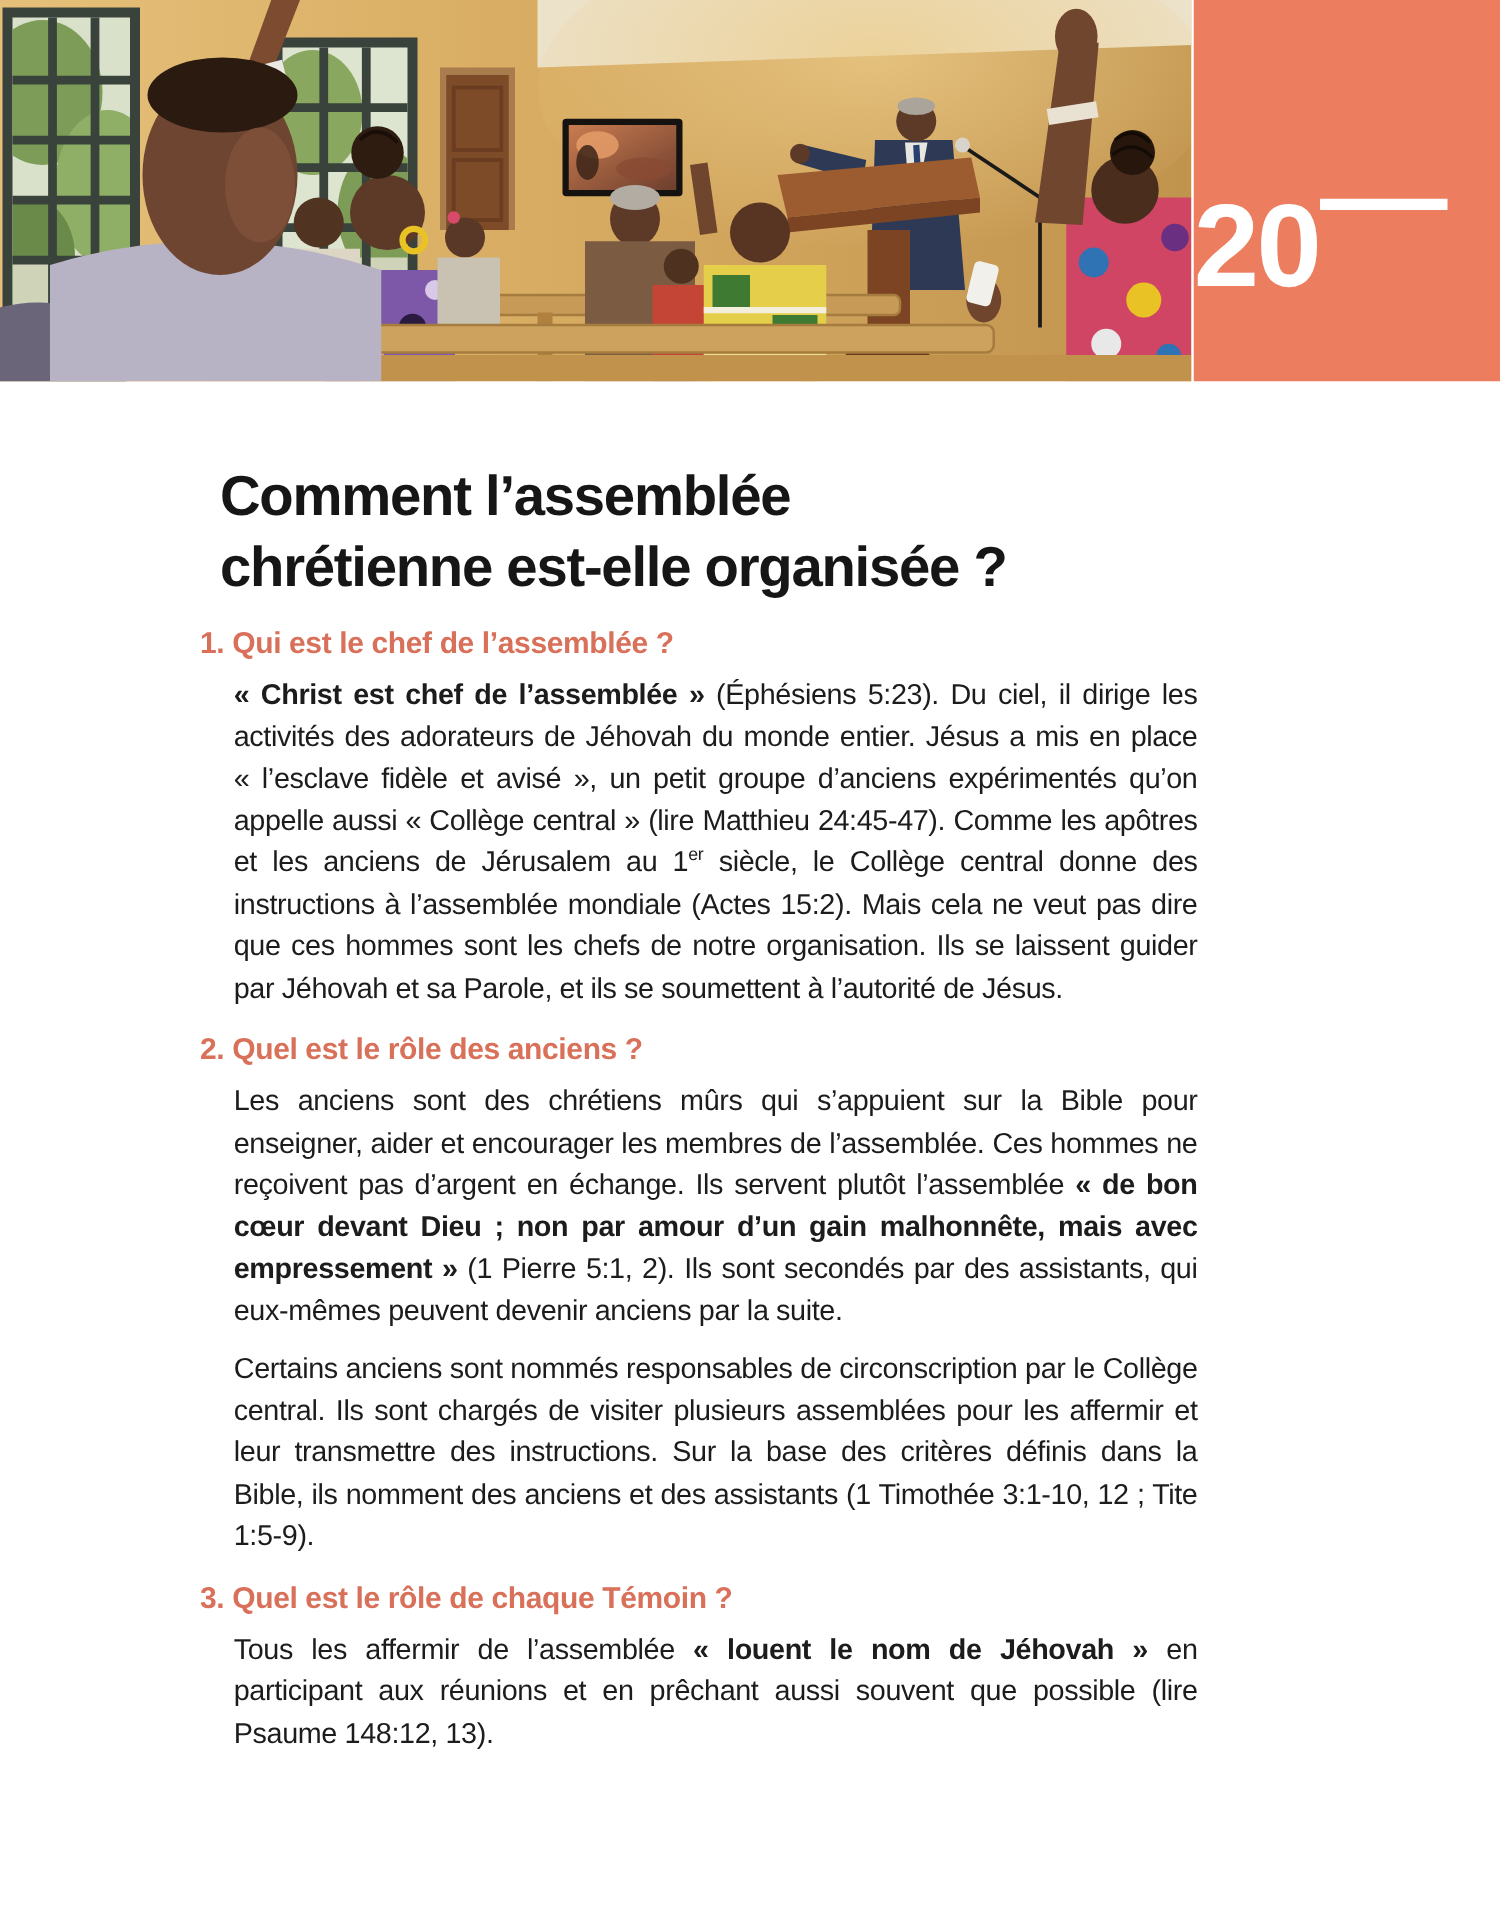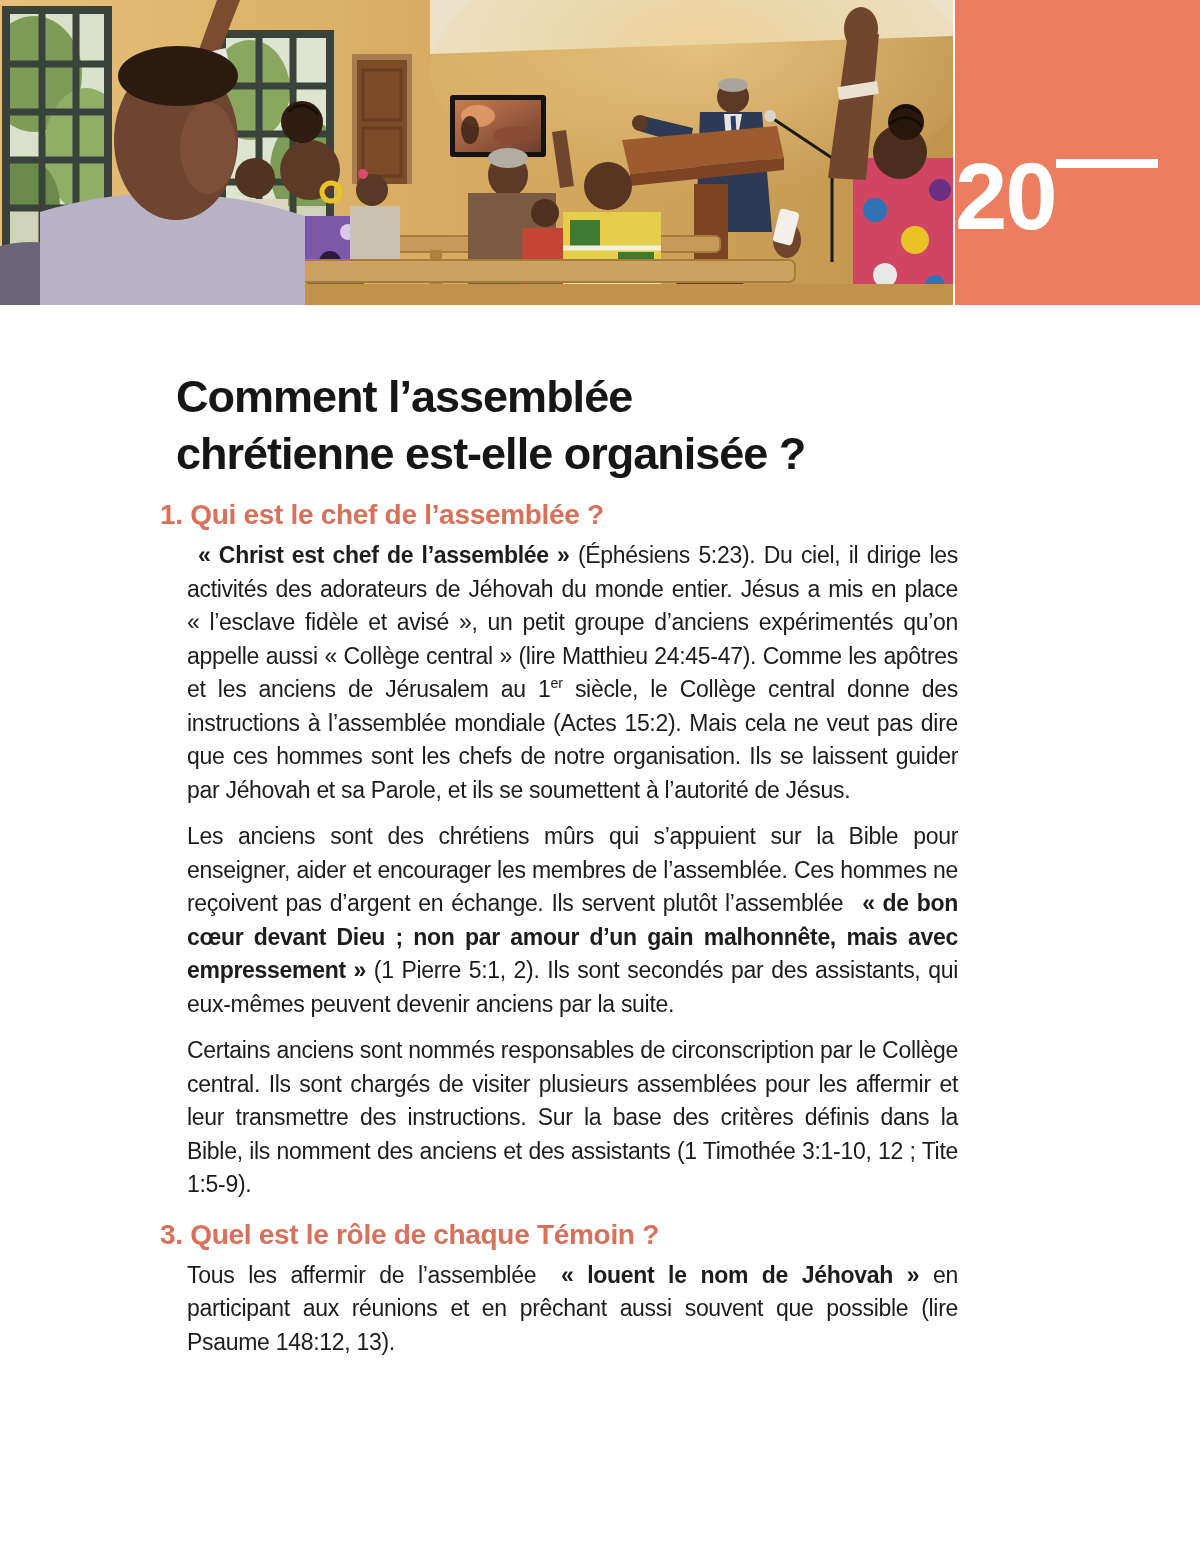--- a/index.html
+++ b/index.html
@@ -6,23 +6,23 @@
   body{width:1200px;height:1543px;position:relative;font-family:"Liberation Sans",sans-serif;-webkit-font-smoothing:antialiased;}
   .hero{position:relative;width:1200px;height:305px;}
   .photo{position:absolute;left:0;top:0;width:953px;height:305px;overflow:hidden;background:#d9ad63;}
   .badge{position:absolute;left:955px;top:0;width:245px;height:305px;background:var(--accent,#ec7d5f);display:flex;flex-direction:row;align-items:center;}
   .badge-number{margin-top:88px;font-size:94px;line-height:94px;font-weight:bold;color:#ffffff;letter-spacing:-2px;}
   .badge-rule{width:102px;height:9px;background:#ffffff;margin-top:22px;}
   main{padding:47px 242px 0 160px;}
   h1{margin:16px;font-size:45px;line-height:57px;font-weight:bold;color:var(--title,#161616);letter-spacing:-1px;}
   .intro{margin:30px 0 0 27px;}
   .body-text{font-size:23px;line-height:33.5px;letter-spacing:-0.3px;color:var(--body,#1c1c1c);text-align:justify;hyphens:auto;}
-  h2{margin:18px 0 9px 0;font-size:28px;line-height:30px;font-weight:bold;color:var(--heading,#d8705a);letter-spacing:-0.3px;}
+  h2{margin:18px 0 9px 0;font-size:24px;line-height:30px;font-weight:bold;color:var(--heading,#d8705a);letter-spacing:-0.3px;}
   p{margin:0 0 13px 27px;}
-  .b{font-weight:bold;margin-left:11px;}
+  .b{font-weight:bold;}
   sup{font-size:62%;line-height:0;}
 </style>
 </head>
 <body>
 
 <header class="hero">
   <div class="photo">
     <svg viewBox="0 0 953 305" width="953" height="305" preserveAspectRatio="none">
       <defs>
         <linearGradient id="wall" x1="0" y1="0" x2="1" y2="0">
@@ -172,20 +172,21 @@
 <main>
   <h1><span>Comment l’assemblée</span><br><span>chrétienne est-elle organisée&nbsp;?</span></h1>
 
 
   <section>
     <h2>1. Qui est le chef de l’assemblée&nbsp;?</h2>
     <p class="body-text"><span class="b">«&nbsp;Christ est chef de l’assemblée&nbsp;»</span><span> (Éphésiens 5:23). Du ciel, il dirige les activités des adorateurs de Jéhovah du monde entier. Jésus a mis en place «&nbsp;l’esclave fidèle et avisé&nbsp;», un petit groupe d’anciens expérimentés qu’on appelle aussi «&nbsp;Collège central&nbsp;» (lire Matthieu 24:45-47). Comme les apôtres et les anciens de Jérusalem au 1</span><sup>er</sup><span> siècle, le Collège central donne des instructions à l’assemblée mondiale (Actes 15:2). Mais cela ne veut pas dire que ces hommes sont les chefs de notre organisation. Ils se laissent guider par Jéhovah et sa Parole, et ils se soumettent à l’autorité de Jésus.</span></p>
   </section>
 
   <section>
+    <h2>2. Quel est le rôle des anciens&nbsp;?</h2>
     <p class="body-text"><span>Les anciens sont des chrétiens mûrs qui s’appuient sur la Bible pour enseigner, aider et encourager les membres de l’assemblée. Ces hommes ne reçoivent pas d’argent en échange. Ils servent plutôt l’assemblée </span><span class="b">«&nbsp;de bon cœur devant Dieu&nbsp;; non par amour d’un gain malhonnête, mais avec empressement&nbsp;»</span><span> (1 Pierre 5:1, 2). Ils sont secondés par des assistants, qui eux-mêmes peuvent devenir anciens par la suite.</span></p>
     <p class="body-text"><span>Certains anciens sont nommés responsables de circonscription par le Collège central. Ils sont chargés de visiter plusieurs assemblées pour les affermir et leur transmettre des instructions. Sur la base des critères définis dans la Bible, ils nomment des anciens et des assistants (1 Timothée 3:1-10, 12&nbsp;; Tite 1:5-9).</span></p>
   </section>
 
   <section>
     <h2>3. Quel est le rôle de chaque Témoin&nbsp;?</h2>
     <p class="body-text"><span>Tous les affermir de l’assemblée </span><span class="b">«&nbsp;louent le nom de Jéhovah&nbsp;»</span><span> en participant aux réunions et en prêchant aussi souvent que possible (lire Psaume 148:12, 13).</span></p>
   </section>
 </main>
 

